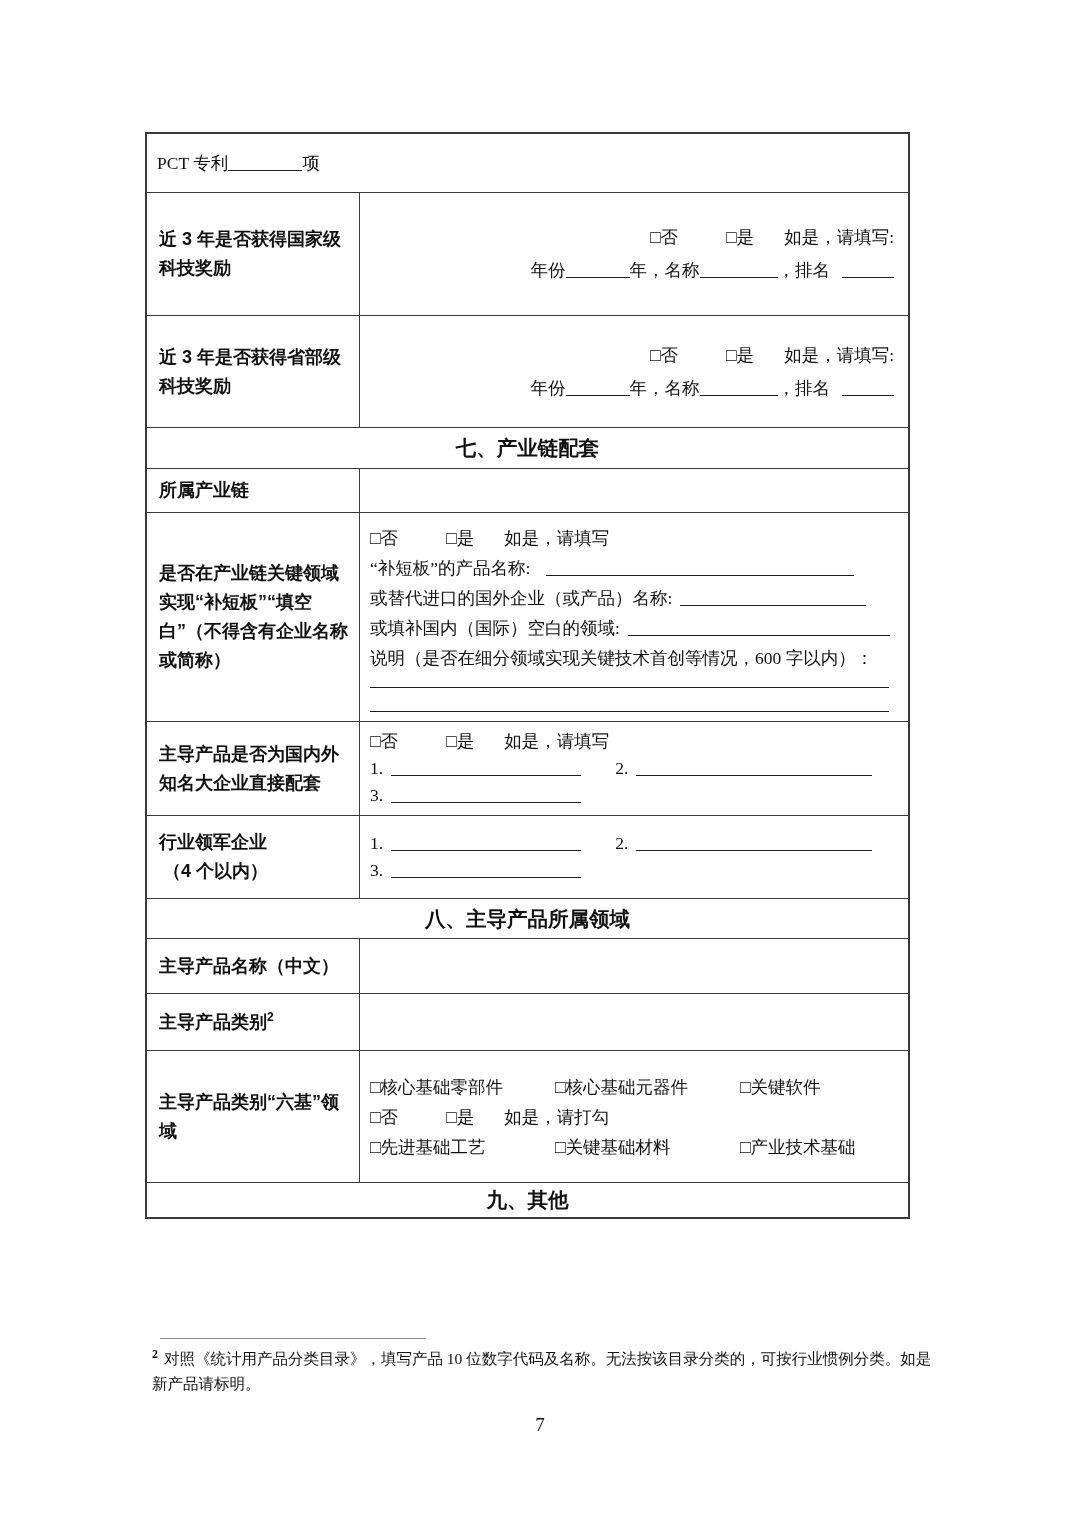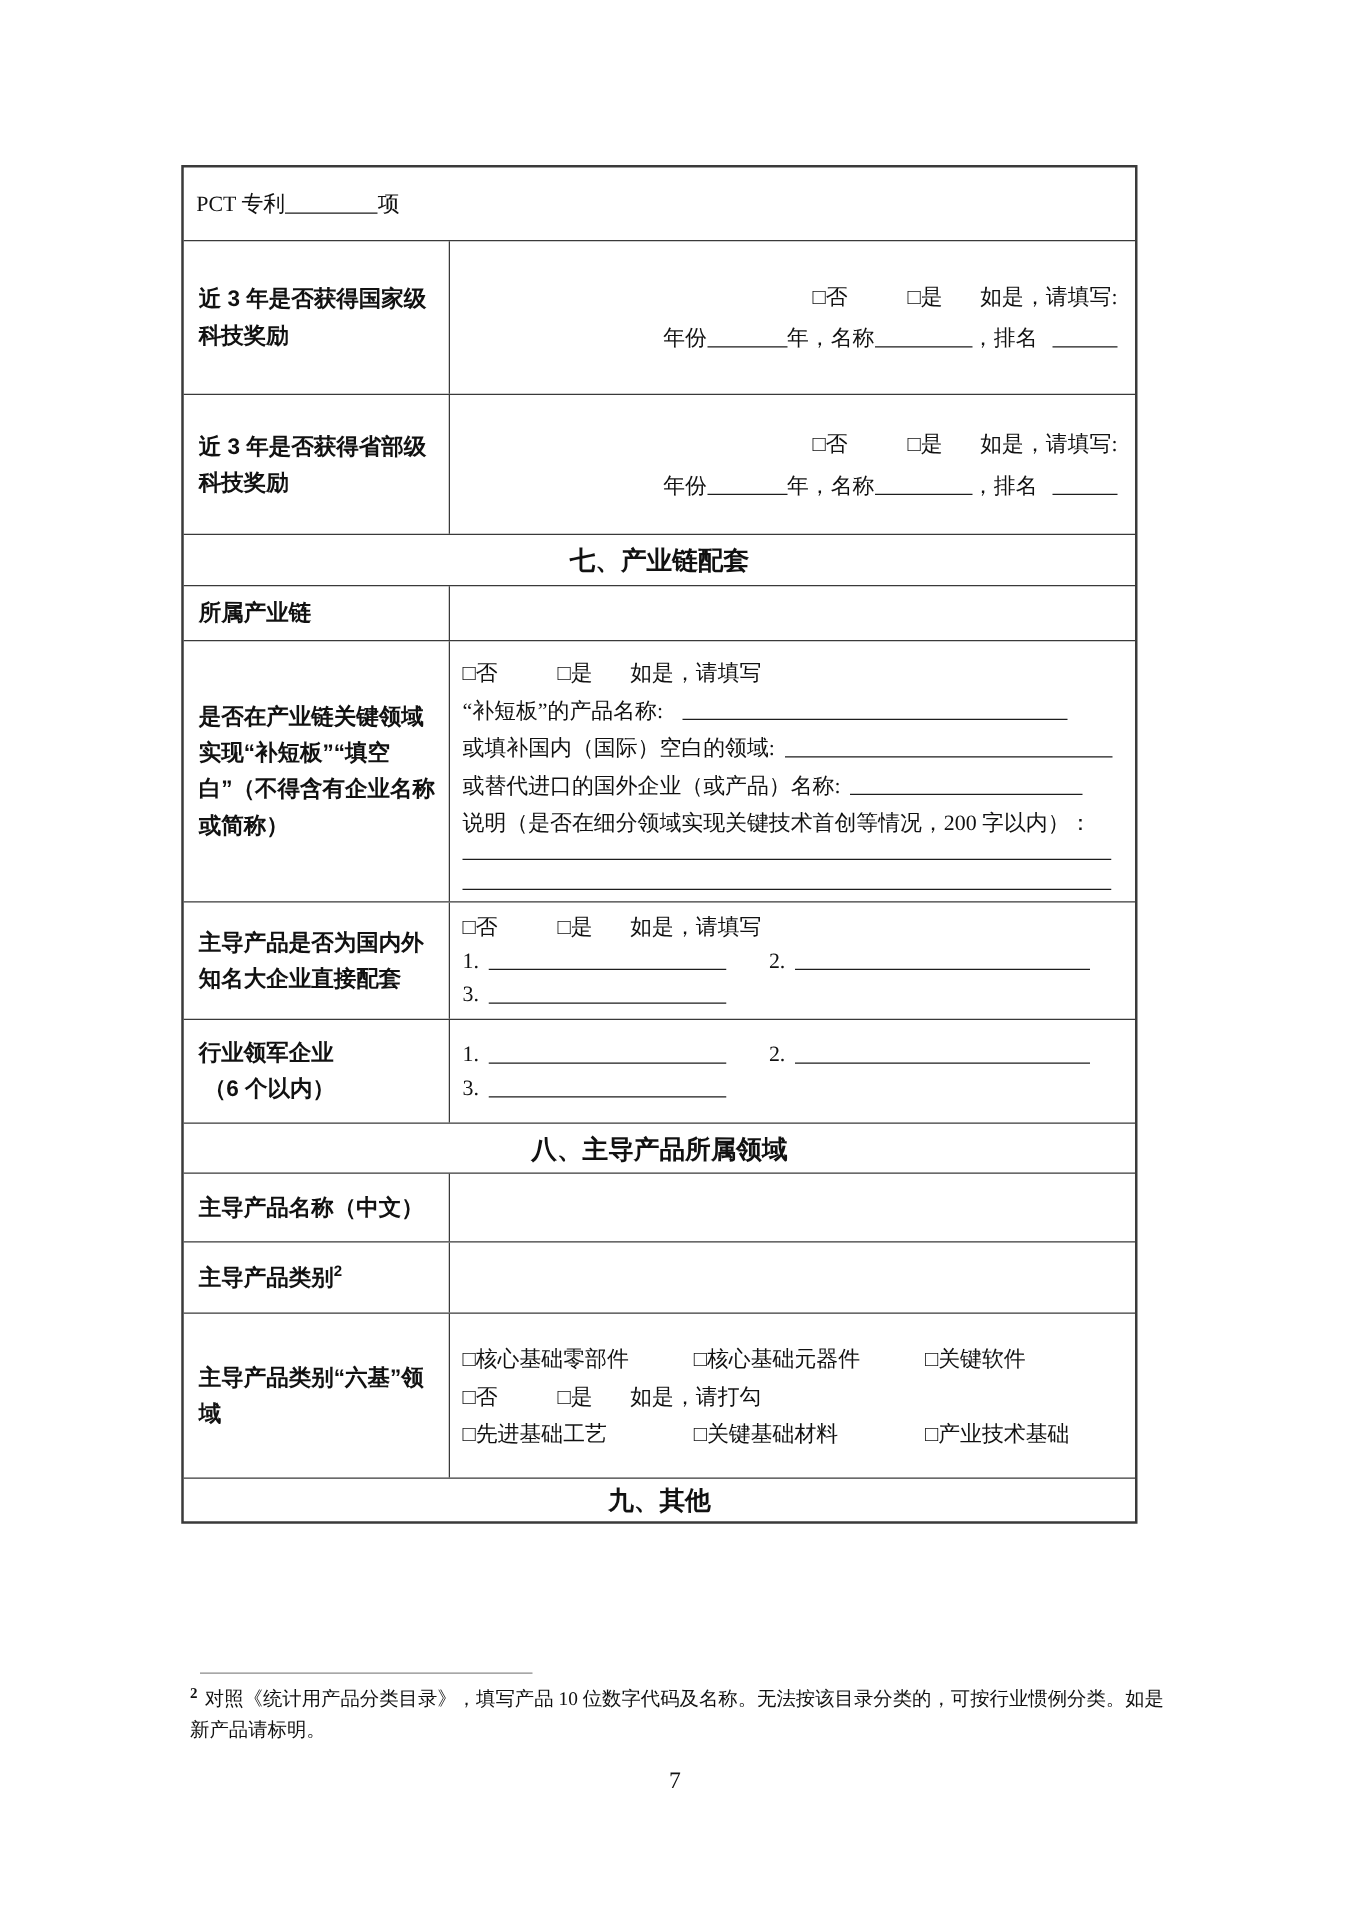--- a/index.html
+++ b/index.html
@@ -126,27 +126,27 @@
         <span>是否在产业链关键领域实现“补短板”“填空白”（不得含有企业名称或简称）</span>
       </div>
       <div class="rcell top">
         <div class="ln">
           <span class="cb-no">□否</span><span class="cb-yes">□是</span><span>如是，请填写</span>
         </div>
         <div class="ln">
           <span>“补短板”的产品名称:</span><span class="bl" style="width:308px;margin-left:16px"></span>
         </div>
         <div class="ln">
+          <span>或替代进口的国外企业（或产品）名称:</span><span class="bl" style="width:186px;margin-left:8px"></span>
+        </div>
+        <div class="ln">
           <span>或填补国内（国际）空白的领域:</span><span class="bl" style="width:262px;margin-left:8px"></span>
         </div>
         <div class="ln">
-          <span>或替代进口的国外企业（或产品）名称:</span><span class="bl" style="width:186px;margin-left:8px"></span>
-        </div>
-        <div class="ln">
-          <span>说明（是否在细分领域实现关键技术首创等情况，200 字以内）：</span>
+          <span>说明（是否在细分领域实现关键技术首创等情况，600 字以内）：</span>
         </div>
         <div class="blankline" style="margin-top:14px"></div>
         <div class="blankline" style="margin-top:23px"></div>
       </div>
     </div>
 
     <div class="trow" style="height:94px">
       <div class="lcell">
         <span>主导产品是否为国内外知名大企业直接配套</span>
       </div>
@@ -158,21 +158,21 @@
           <span class="num">1.</span><span class="bl" style="width:190px"></span><span class="numgap"></span><span class="num">2.</span><span class="bl" style="width:236px"></span>
         </div>
         <div class="ln" style="line-height:27px">
           <span class="num">3.</span><span class="bl" style="width:190px"></span>
         </div>
       </div>
     </div>
 
     <div class="trow" style="height:83px">
       <div class="lcell">
-        <span><span>行业领军企业</span><br><span style="padding-left:4px">（6 个以内）</span></span>
+        <span><span>行业领军企业</span><br><span style="padding-left:4px">（4 个以内）</span></span>
       </div>
       <div class="rcell">
         <div class="ln" style="line-height:27px">
           <span class="num">1.</span><span class="bl" style="width:190px"></span><span class="numgap"></span><span class="num">2.</span><span class="bl" style="width:236px"></span>
         </div>
         <div class="ln" style="line-height:27px">
           <span class="num">3.</span><span class="bl" style="width:190px"></span>
         </div>
       </div>
     </div>

